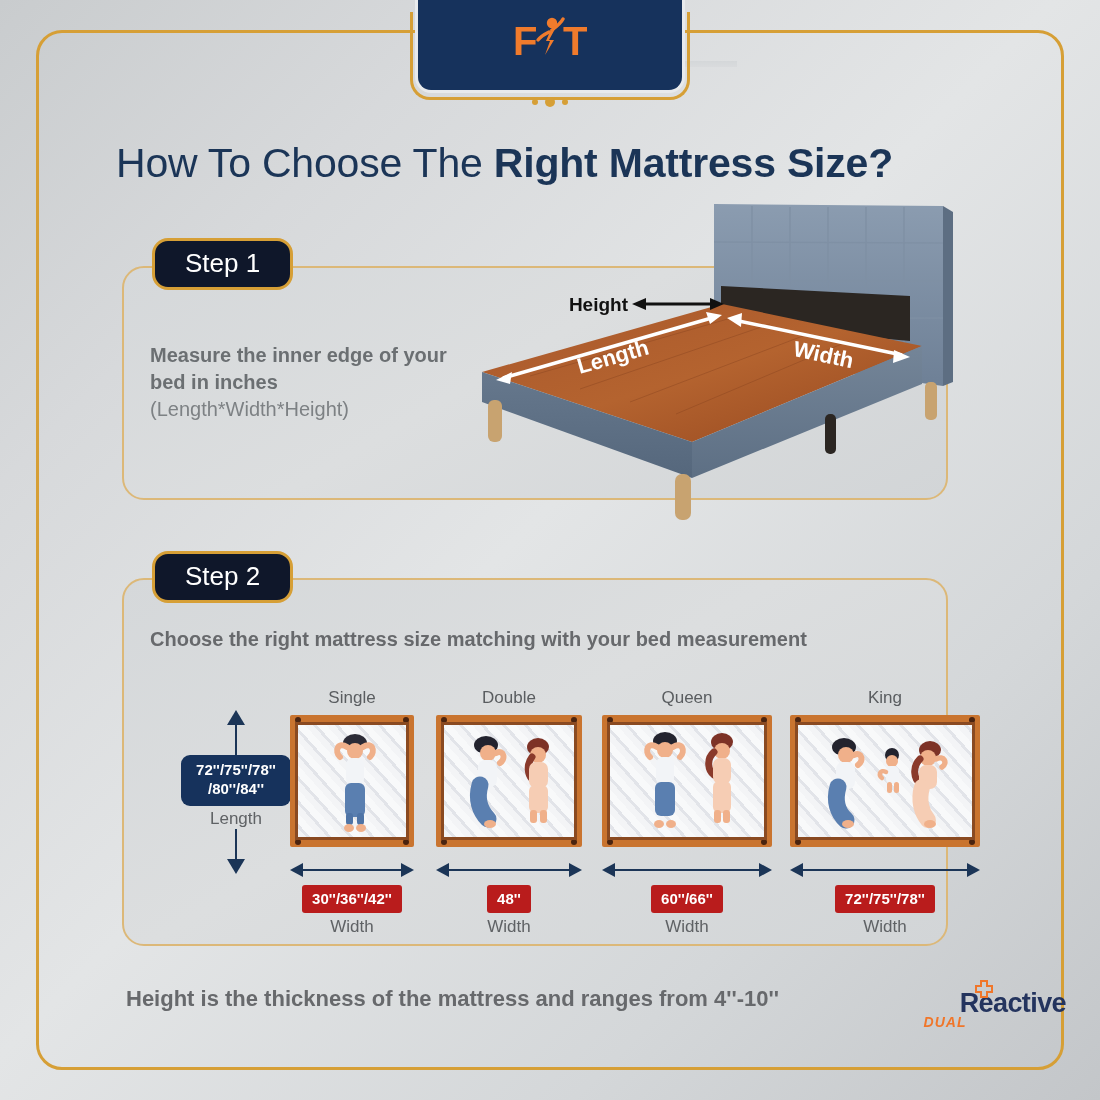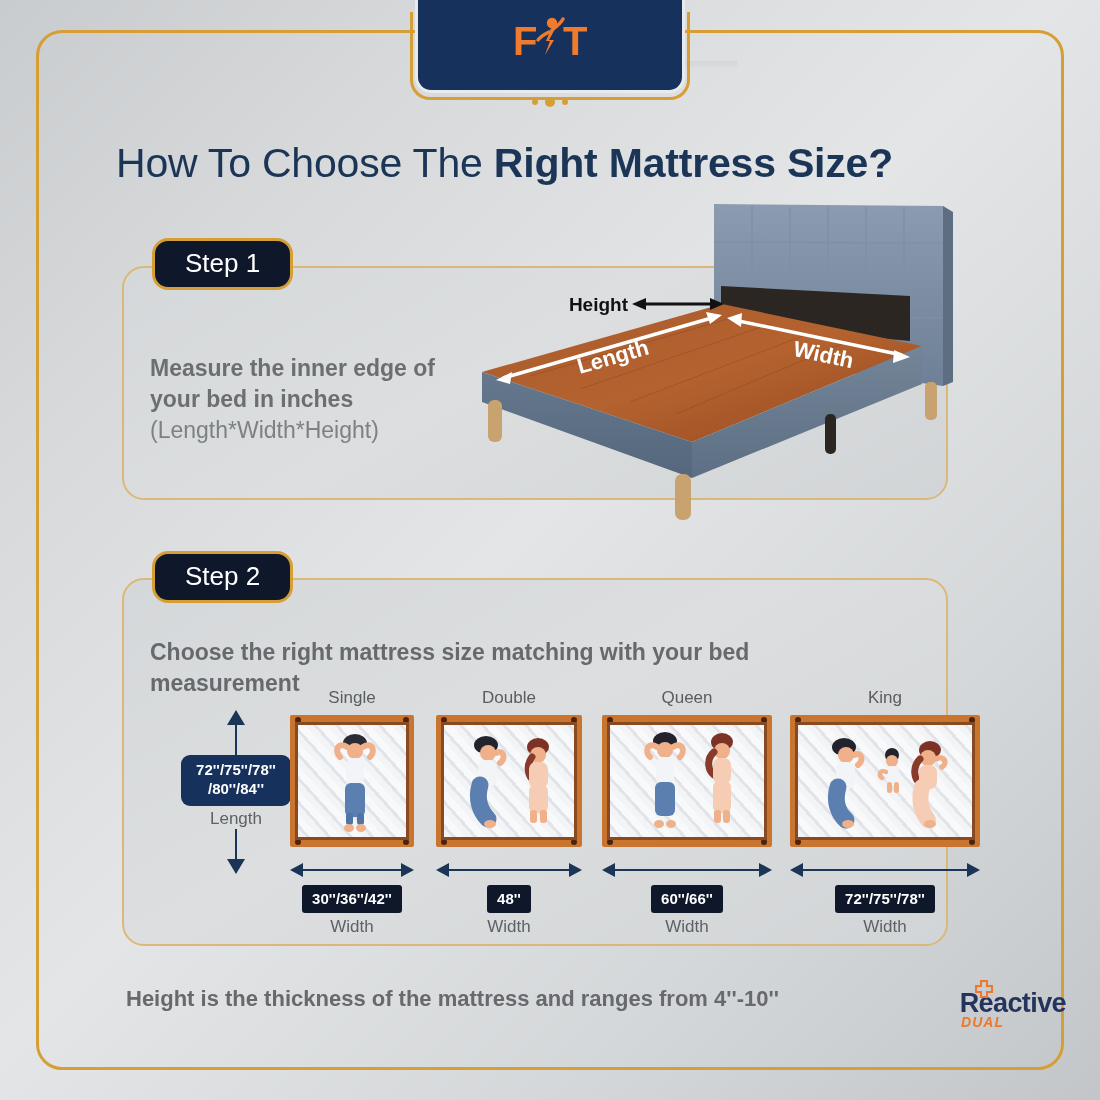--- a/index.html
+++ b/index.html
@@ -97,24 +97,23 @@
     color: #fff;
     font-size: 26px;
     padding: 9px 30px 11px;
     line-height: 1;
   }
   #badge1 { left: 152px; top: 238px; }
   #badge2 { left: 152px; top: 551px; }
 
   .card-text {
     position: absolute;
-    font-size: 23px;
+    font-size: 20px;
     color: #6b6f72;
     line-height: 1.34;
-    margin-top: 11px;
   }
   #s1text { left: 150px; top: 342px; width: 330px; font-weight: 700; }
   #s1text .sub { font-weight: 400; color: #7d8184; display:block; }
   #s2text { left: 150px; top: 626px; width: 730px; font-weight: 600; color:#67696c; }
 
   
   .bed-art { position: absolute; left: 470px; top: 186px; width: 510px; height: 344px; }
 
   
   .sizes { position: absolute; left: 150px; top: 688px; width: 790px; height: 250px; }
@@ -162,40 +161,40 @@
   .h-arrow { position: relative; height: 18px; margin-top: 14px; }
   .h-arrow .bar { position:absolute; left: 12px; right: 12px; top: 8px; height: 2px; background: #1b3557; }
   .h-arrow .hl, .h-arrow .hr {
     position: absolute; top: 2px; width: 0; height: 0;
     border-top: 7px solid transparent; border-bottom: 7px solid transparent;
   }
   .h-arrow .hl { left: 0; border-right: 13px solid #1b3557; }
   .h-arrow .hr { right: 0; border-left: 13px solid #1b3557; }
 
   .wid-badge {
-    background: #0f172a; color:#fff;
+    background: #b91c1c; color:#fff;
     font-size: 15px; font-weight: 700;
     padding: 5px 10px 6px; border-radius: 3px;
     display: inline-block; margin-top: 6px;
   }
   .wid-label { font-size: 17px; color: #5f6265; margin-top: 4px; }
 
   
   .footer-note {
     position: absolute; left: 118px; top: 986px;
     font-size: 22px; font-weight: 600; color: #67696c; margin-left: 8px;
   }
   .reactive-logo { position: absolute; left: 886px; top: 990px; width: 180px; height: 46px; }
   .rl-main {
     font-size: 27px; font-weight: 700; color: #24345e; letter-spacing: -0.6px;
     position: relative; line-height: 1; text-align: right;
   }
   .rl-sub {
     font-size: 14px; font-weight: 700; color: #f0762a; letter-spacing: 1px;
-    font-style: italic; text-align: right; width: 118px; margin-top: -3px;
+    font-style: italic; text-align: center; width: 118px; margin-top: -3px;
   }
   .rl-cross { position: absolute; left: 88px; top: -12px; }
 </style>
 </head>
 <body>
 
 <div class="gold-frame">
   <div class="frame-notch"></div>
 </div>
 <div class="notch-dots">

